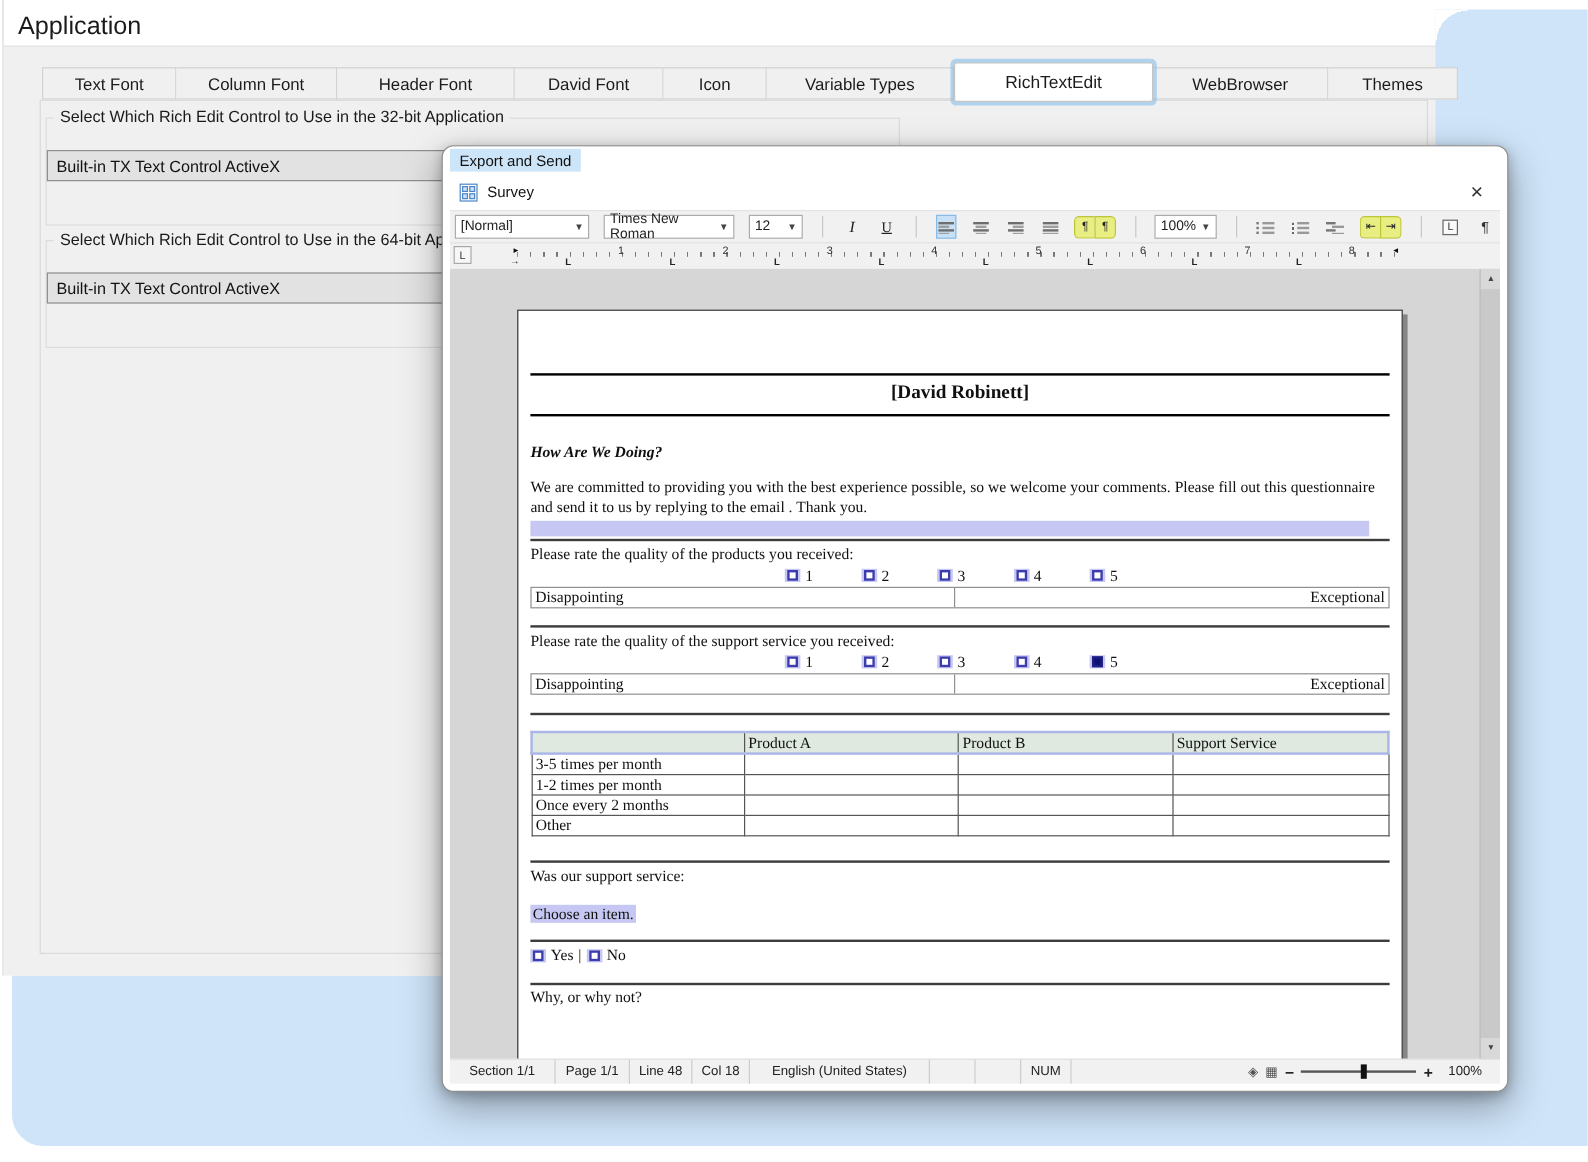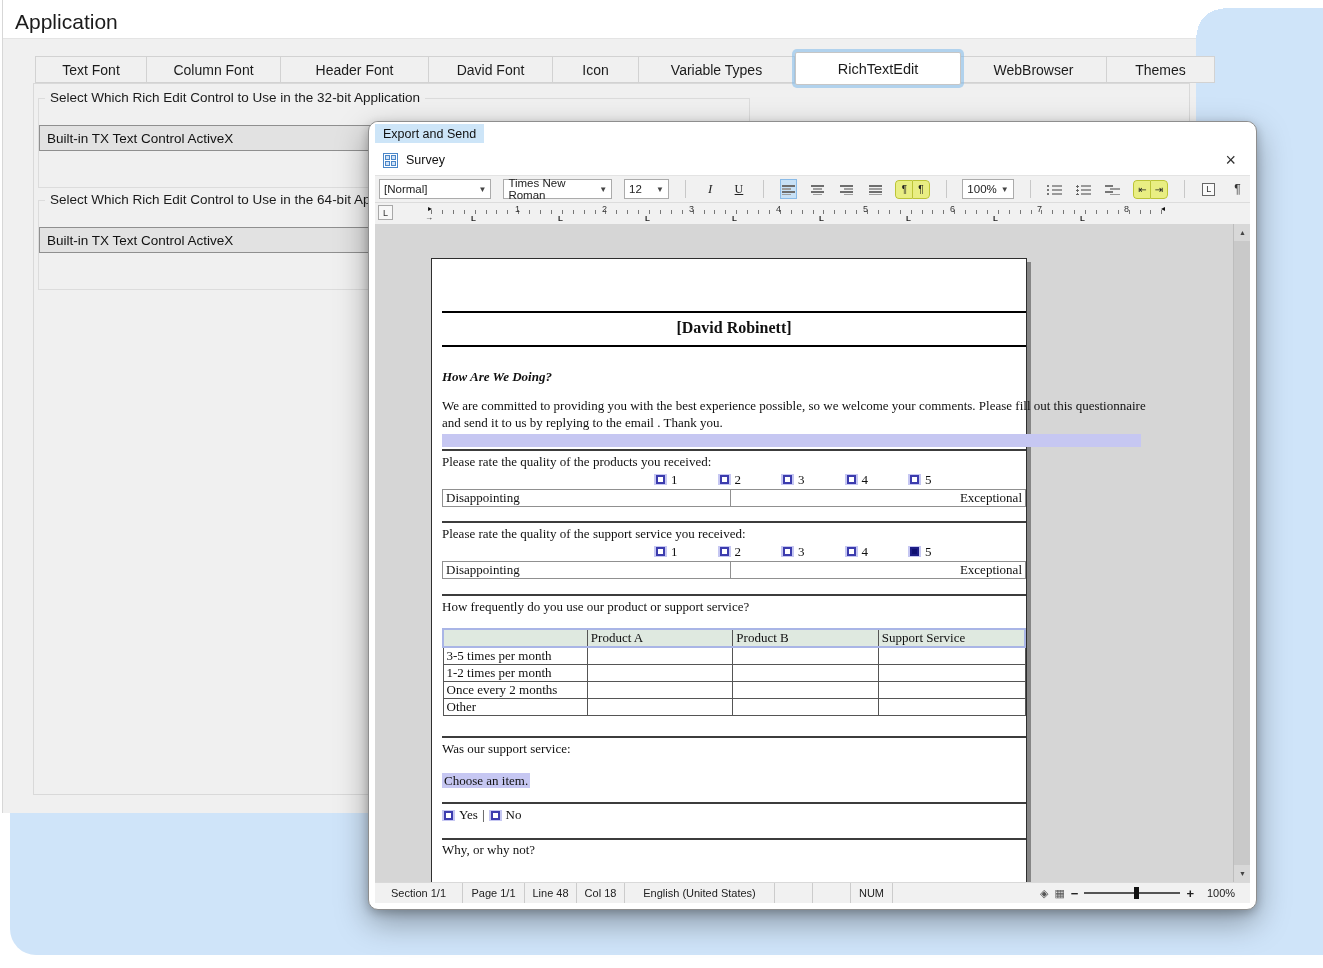--- a/index.html
+++ b/index.html
@@ -90,23 +90,23 @@
   .rmarkL { position:absolute; left:53px; top:1px; font-size:8px; color:#111; }
   .rmarkL2 { position:absolute; left:50px; top:10px; font-size:8px; color:#111; }
   .rmarkR { position:absolute; left:786px; top:1px; font-size:8px; color:#111; }
 
   
   #docArea { flex:1; background:#d6d6d6; position:relative; overflow:hidden; }
   #vscroll { position:absolute; right:0; top:0; bottom:0; width:17px; background:#c9c9c9; border-left:1px solid #bdbdbd; }
   .sbtn { position:absolute; left:0; width:17px; height:17px; background:#d8d8d8; display:flex; align-items:center;
           justify-content:center; font-size:8px; color:#444; }
   #sUp { top:0; } #sDown { bottom:0; }
-  #page { position:absolute; left:56px; top:34px; width:596px; height:680px; background:#ffffff;
+  #page { position:absolute; left:56px; top:34px; width:738px; height:680px; background:#ffffff;
           border:1px solid #2e2e2e; box-shadow:4px 4px 0 rgba(70,70,70,.55);
-          font-family:"Liberation Serif", serif; font-size:13px; color:#101010; padding:52px 0 0 10px; }
+          font-family:"Liberation Serif", serif; font-size:13px; color:#101010; padding:52px 10px 0 10px; }
   #titleBlock { border-top:2.5px solid #000; border-bottom:2.5px solid #000; padding:6px 0 8px; text-align:center;
                 font-weight:bold; font-size:16px; }
   .docH { margin-top:22px; font-weight:bold; font-style:italic; }
   .docP { margin-top:12px; line-height:17px; }
   .lavBar { margin-top:3px; height:13px; width:699px; background:#c6c7f2; }
   .rule { border-top:2px solid #3c3c3c; }
   .q { margin-top:3px; }
   .scaleRow { margin-top:2px; padding-left:212px; display:flex; gap:40px; height:15px; align-items:center; }
   .scItem { display:flex; align-items:center; gap:4px; }
   .hl { background:#c6c7f2; padding:1px 2px; display:inline-flex; }
@@ -365,21 +365,20 @@
                 <span class="cb filled"></span>
               </span>
               <span>5</span>
             </span>
         </div>
         <div class="deRow">
           <span class="deL">Disappointing</span>
           <span class="deR">Exceptional</span>
         </div>
         <div class="rule" style="margin-top:15px"></div>
-        <div class="q">How frequently do you use our product or support service?</div>
         <table class="freq">
           <tbody>
               <tr class="head">
             <td style="width:24.8%"></td>
             <td style="width:25%">Product A</td>
             <td style="width:25%">Product B</td>
             <td style="width:25.2%">Support Service</td>
           </tr>
           <tr>
             <td>3-5 times per month</td>

